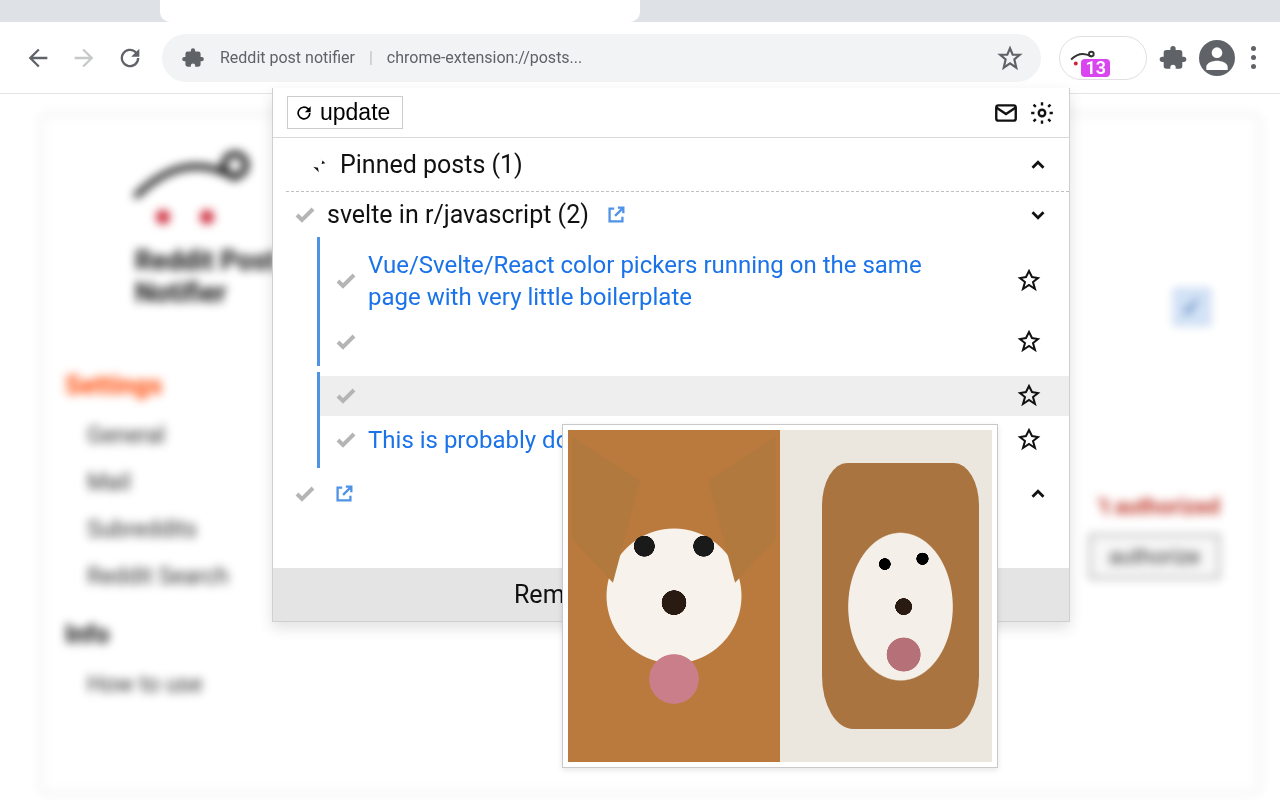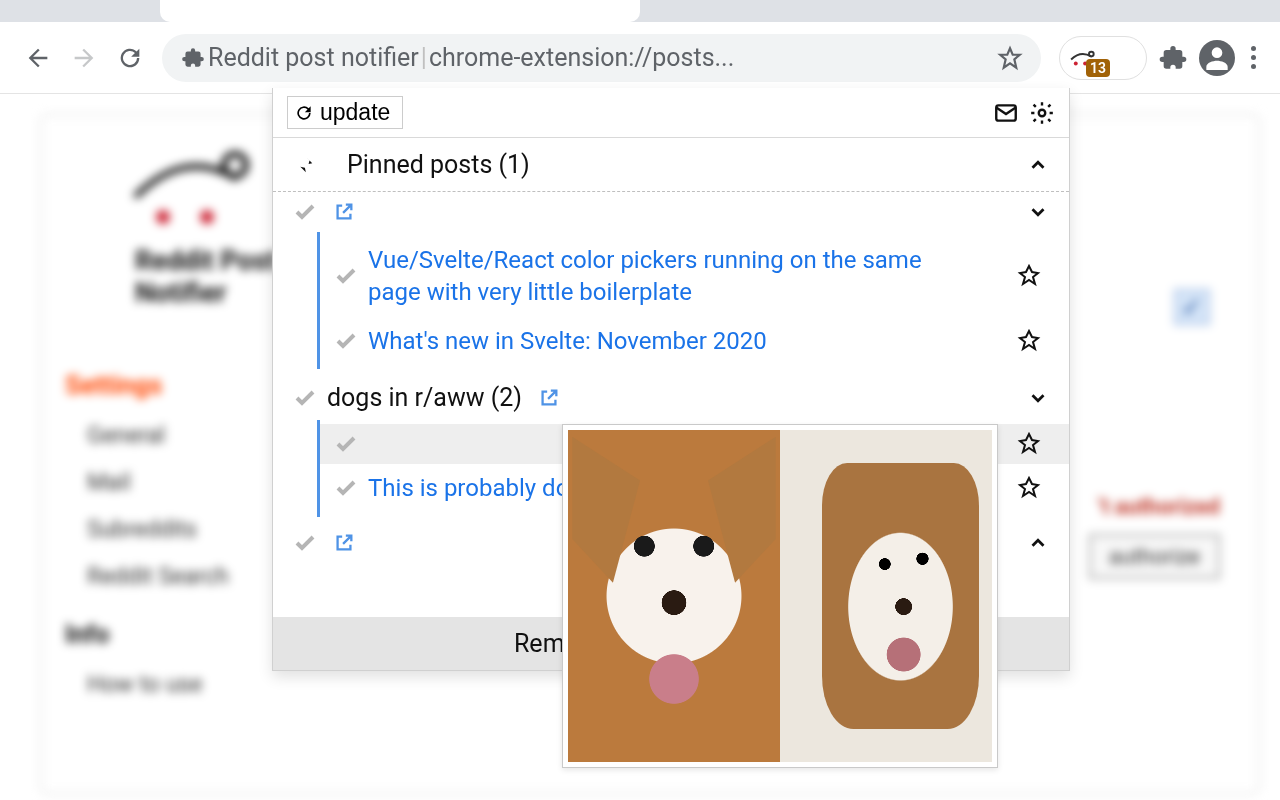--- a/index.html
+++ b/index.html
@@ -18,37 +18,37 @@
     margin-left: 160px; border-radius: 0 0 10px 10px;
   }
   .toolbar {
     height: 72px; background: #fff; display: flex; align-items: center;
     gap: 18px; padding: 0 24px; border-bottom: 1px solid #e4e4e4;
   }
   .nav-icon { width: 28px; height: 28px; fill: #5f6368; cursor: pointer; }
   .nav-icon.disabled { opacity: .35; cursor: default; }
   .omnibox {
     flex: 1; height: 48px; background: #f1f3f4; border-radius: 24px;
-    display: flex; align-items: center; padding: 0 18px; gap: 2px;
-    font-size: 25px; color: #5f6368; overflow: hidden; white-space: nowrap;
+    display: flex; align-items: center; padding: 0 18px; gap: 14px;
+    font-size: 16px; color: #5f6368; overflow: hidden; white-space: nowrap;
   }
   .omnibox svg { width: 26px; height: 26px; fill: #5f6368; flex-shrink:0;}
   .omnibox .sep { color: #c0c0c0; }
   .omnibox .star { margin-left: auto; }
   .toolbar-right { display: flex; align-items: center; gap: 10px; }
   .ext-capsule {
     width: 88px; height: 44px; border-radius: 22px;
     background: #fff; border: 1px solid #e0e0e0; position: relative;
     display: flex; align-items: center; padding-left: 8px;
   }
   .ext-capsule svg { width: 28px; height: 28px; }
   .ext-badge {
     position: absolute; right: 36px; top: 22px;
-    background: #a16207; color: #fff;
-    font-size: 14px; font-weight: 600;
+    background: #d946ef; color: #fff;
+    font-size: 18px; font-weight: 600;
     border-radius: 4px; padding: 0 4px; line-height: 18px;
   }
   .puzzle-icon, .avatar-icon { width: 32px; height: 32px; }
   .avatar-circle {
     width: 36px; height: 36px; border-radius: 50%;
     background: #5f6368; display:flex;align-items:center;justify-content:center;
   }
   .dots { display: flex; flex-direction: column; gap: 4px; margin-left: 6px;}
   .dots span { width: 5px; height: 5px; border-radius: 50%; background: #5f6368;}
 
@@ -93,22 +93,23 @@
   }
   .update-btn {
     display: flex; align-items: center; gap: 6px;
     border: 1px solid #ccc; padding: 2px 12px 2px 6px;
     font-size: 23px; background:#fff; cursor: pointer;
   }
   .popup-header .spacer { flex:1; }
   .hicon { width: 26px; height: 26px; stroke: #111; fill: none; stroke-width: 2.2; cursor:pointer; margin-left: 10px;}
 
   .section-row {
-    display: flex; align-items: center; padding: 12px 20px; gap: 32px;
+    display: flex; align-items: center; padding: 12px 20px; gap: 12px;
     border-bottom: 1px dashed transparent;
+    margin-left: 13px;
   }
   .section-pinned { border-bottom: 1px dashed #bfbfbf; }
   .pin-icon { width: 22px; height: 22px; }
   .section-label { font-size: 25px; font-weight: 400; }
   .row-controls { margin-left: auto; display:flex; align-items:center; gap:10px;}
   .chev { width: 22px; height: 22px; stroke:#111; stroke-width:3; fill:none; cursor:pointer;}
 
   .group-row {
     display: flex; align-items: center; padding: 8px 20px; gap: 10px;
     font-size: 25px;
@@ -291,20 +292,21 @@
       <svg class="chev" viewBox="0 0 24 24">
           <path d="M6 15l6-6 6 6"></path>
         </svg>
     </div>
   </div>
 
   <div class="group-row">
     <svg class="check" viewBox="0 0 24 24">
         <path d="M4 12l5 5L20 6"></path>
       </svg>
+    <span class="group-title">svelte in r/javascript (2)</span>
     <svg class="newtab-icon" viewBox="0 0 24 24">
         <path fill="none" stroke="#4f93e6" stroke-width="2.5" d="M14 4h6v6M20 4l-9 9M19 14v5H5V5h5"></path>
       </svg>
     <div class="row-controls">
         <svg class="chev" viewBox="0 0 24 24">
           <path d="M6 9l6 6 6-6"></path>
         </svg>
       </div>
   </div>
   <div class="posts">
@@ -316,43 +318,28 @@
       <div class="row-controls">
           <svg class="pin-small" viewBox="0 0 24 24">
             <path d="M12 2l3 6 6 1-5 4 2 7-6-4-6 4 2-7-5-4 6-1z"></path>
           </svg>
         </div>
     </div>
     <div class="post-row">
       <svg class="check" viewBox="0 0 24 24">
           <path d="M4 12l5 5L20 6"></path>
         </svg>
-      <span class="post-link">What's new in Svelte: November 2020</span>
       <div class="row-controls">
           <svg class="pin-small" viewBox="0 0 24 24">
             <path d="M12 2l3 6 6 1-5 4 2 7-6-4-6 4 2-7-5-4 6-1z"></path>
           </svg>
         </div>
     </div>
   </div>
 
-  <div class="group-row">
-    <svg class="check" viewBox="0 0 24 24">
-        <path d="M4 12l5 5L20 6"></path>
-      </svg>
-    <span class="group-title">dogs in r/aww (2)</span>
-    <svg class="newtab-icon" viewBox="0 0 24 24">
-        <path fill="none" stroke="#4f93e6" stroke-width="2.5" d="M14 4h6v6M20 4l-9 9M19 14v5H5V5h5"></path>
-      </svg>
-    <div class="row-controls">
-        <svg class="chev" viewBox="0 0 24 24">
-          <path d="M6 9l6 6 6-6"></path>
-        </svg>
-      </div>
-  </div>
   <div class="posts">
     <div class="post-row hovered">
       <svg class="check" viewBox="0 0 24 24">
           <path d="M4 12l5 5L20 6"></path>
         </svg>
       <div class="row-controls">
           <svg class="pin-small" viewBox="0 0 24 24">
             <path d="M12 2l3 6 6 1-5 4 2 7-6-4-6 4 2-7-5-4 6-1z"></path>
           </svg>
         </div>

